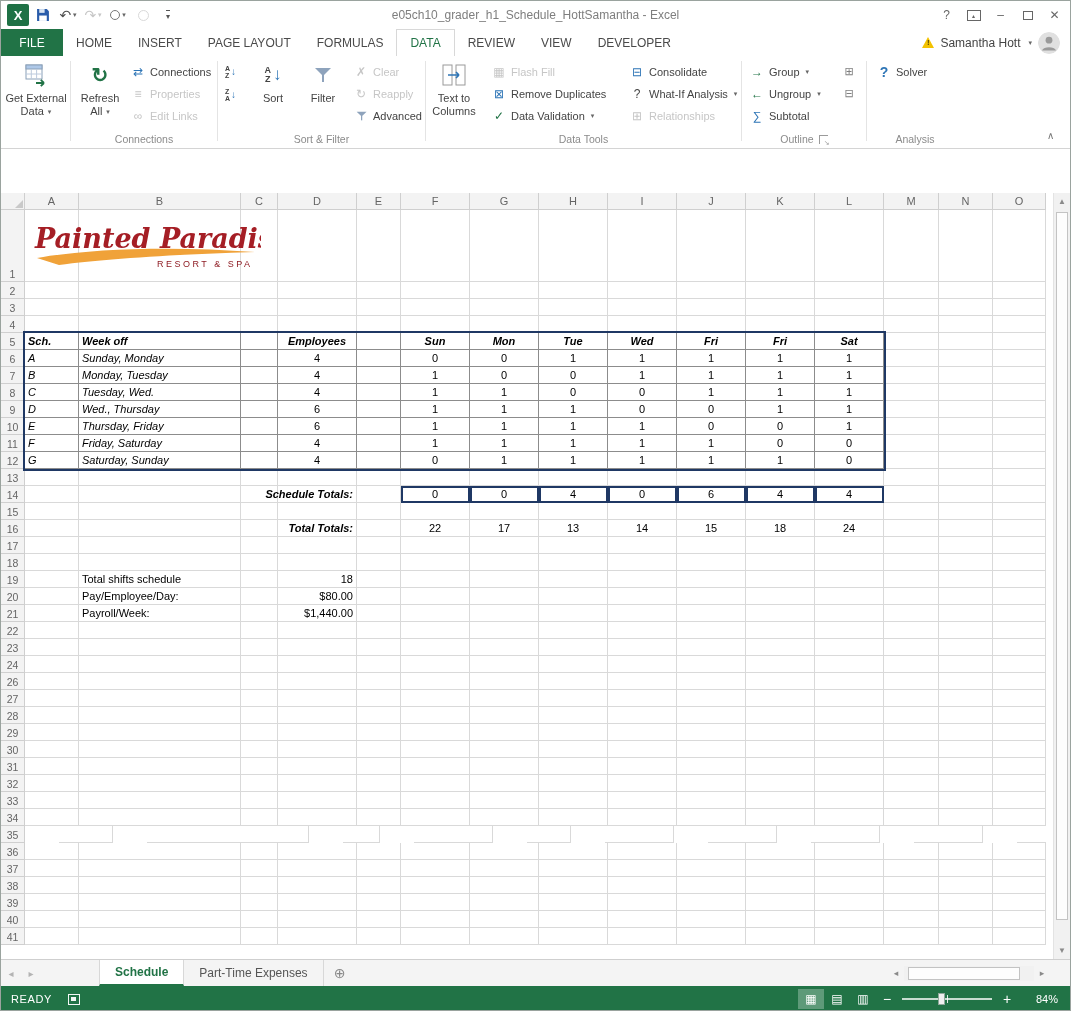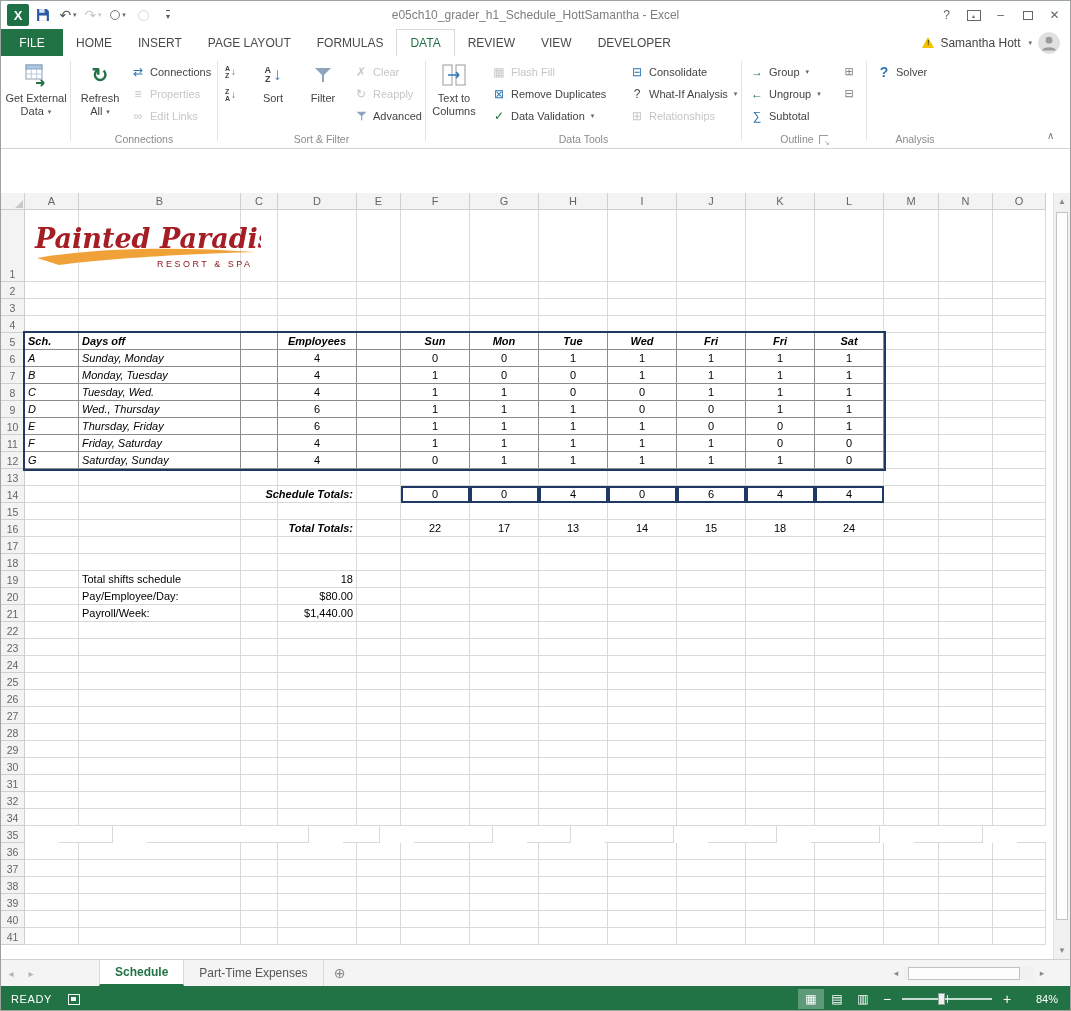--- a/index.html
+++ b/index.html
@@ -488,21 +488,21 @@
         <div class="g-cell" style="width: 69px;"></div>
         <div class="g-cell" style="width: 69px;"></div>
         <div class="g-cell" style="width: 69px;"></div>
         <div class="g-cell" style="width: 55px;"></div>
         <div class="g-cell" style="width: 54px;"></div>
         <div class="g-cell" style="width: 53px;"></div>
       </div>
       <div class="g-row" style="height: 17px;">
         <div class="g-rowhdr">5</div>
         <div class="g-cell bold ital tcell" style="width: 54px;">Sch.</div>
-        <div class="g-cell bold ital tcell" style="width: 162px;">Days off</div>
+        <div class="g-cell bold ital tcell" style="width: 162px;">Week off</div>
         <div class="g-cell tcell" style="width: 37px;"></div>
         <div class="g-cell ac bold ital tcell" style="width: 79px;">Employees</div>
         <div class="g-cell tcell" style="width: 44px;"></div>
         <div class="g-cell ac bold ital tcell" style="width: 69px;">Sun</div>
         <div class="g-cell ac bold ital tcell" style="width: 69px;">Mon</div>
         <div class="g-cell ac bold ital tcell" style="width: 69px;">Tue</div>
         <div class="g-cell ac bold ital tcell" style="width: 69px;">Wed</div>
         <div class="g-cell ac bold ital tcell" style="width: 69px;">Fri</div>
         <div class="g-cell ac bold ital tcell" style="width: 69px;">Fri</div>
         <div class="g-cell ac bold ital tcell" style="width: 69px; text-align: center;">Sat</div>
@@ -846,38 +846,20 @@
         <div class="g-cell" style="width: 69px;"></div>
         <div class="g-cell" style="width: 69px;"></div>
         <div class="g-cell" style="width: 69px;"></div>
         <div class="g-cell" style="width: 69px;"></div>
         <div class="g-cell" style="width: 69px;"></div>
         <div class="g-cell" style="width: 55px;"></div>
         <div class="g-cell" style="width: 54px;"></div>
         <div class="g-cell" style="width: 53px;"></div>
       </div>
       <div class="g-row" style="height: 17px;">
-        <div class="g-rowhdr">25</div>
-        <div class="g-cell" style="width: 54px;"></div>
-        <div class="g-cell" style="width: 162px;"></div>
-        <div class="g-cell" style="width: 37px;"></div>
-        <div class="g-cell" style="width: 79px;"></div>
-        <div class="g-cell" style="width: 44px;"></div>
-        <div class="g-cell" style="width: 69px;"></div>
-        <div class="g-cell" style="width: 69px;"></div>
-        <div class="g-cell" style="width: 69px;"></div>
-        <div class="g-cell" style="width: 69px;"></div>
-        <div class="g-cell" style="width: 69px;"></div>
-        <div class="g-cell" style="width: 69px;"></div>
-        <div class="g-cell" style="width: 69px;"></div>
-        <div class="g-cell" style="width: 55px;"></div>
-        <div class="g-cell" style="width: 54px;"></div>
-        <div class="g-cell" style="width: 53px;"></div>
-      </div>
-      <div class="g-row" style="height: 17px;">
         <div class="g-rowhdr">26</div>
         <div class="g-cell" style="width: 54px;"></div>
         <div class="g-cell" style="width: 162px;"></div>
         <div class="g-cell" style="width: 37px;"></div>
         <div class="g-cell" style="width: 79px;"></div>
         <div class="g-cell" style="width: 44px;"></div>
         <div class="g-cell" style="width: 69px;"></div>
         <div class="g-cell" style="width: 69px;"></div>
         <div class="g-cell" style="width: 69px;"></div>
         <div class="g-cell" style="width: 69px;"></div>
@@ -973,20 +955,38 @@
         <div class="g-cell" style="width: 69px;"></div>
         <div class="g-cell" style="width: 69px;"></div>
         <div class="g-cell" style="width: 69px;"></div>
         <div class="g-cell" style="width: 69px;"></div>
         <div class="g-cell" style="width: 55px;"></div>
         <div class="g-cell" style="width: 54px;"></div>
         <div class="g-cell" style="width: 53px;"></div>
       </div>
       <div class="g-row" style="height: 17px;">
         <div class="g-rowhdr">32</div>
+        <div class="g-cell" style="width: 54px;"></div>
+        <div class="g-cell" style="width: 162px;"></div>
+        <div class="g-cell" style="width: 37px;"></div>
+        <div class="g-cell" style="width: 79px;"></div>
+        <div class="g-cell" style="width: 44px;"></div>
+        <div class="g-cell" style="width: 69px;"></div>
+        <div class="g-cell" style="width: 69px;"></div>
+        <div class="g-cell" style="width: 69px;"></div>
+        <div class="g-cell" style="width: 69px;"></div>
+        <div class="g-cell" style="width: 69px;"></div>
+        <div class="g-cell" style="width: 69px;"></div>
+        <div class="g-cell" style="width: 69px;"></div>
+        <div class="g-cell" style="width: 55px;"></div>
+        <div class="g-cell" style="width: 54px;"></div>
+        <div class="g-cell" style="width: 53px;"></div>
+      </div>
+      <div class="g-row" style="height: 17px;">
+        <div class="g-rowhdr">33</div>
         <div class="g-cell" style="width: 54px;"></div>
         <div class="g-cell" style="width: 162px;"></div>
         <div class="g-cell" style="width: 37px;"></div>
         <div class="g-cell" style="width: 79px;"></div>
         <div class="g-cell" style="width: 44px;"></div>
         <div class="g-cell" style="width: 69px;"></div>
         <div class="g-cell" style="width: 69px;"></div>
         <div class="g-cell" style="width: 69px;"></div>
         <div class="g-cell" style="width: 69px;"></div>
         <div class="g-cell" style="width: 69px;"></div>

